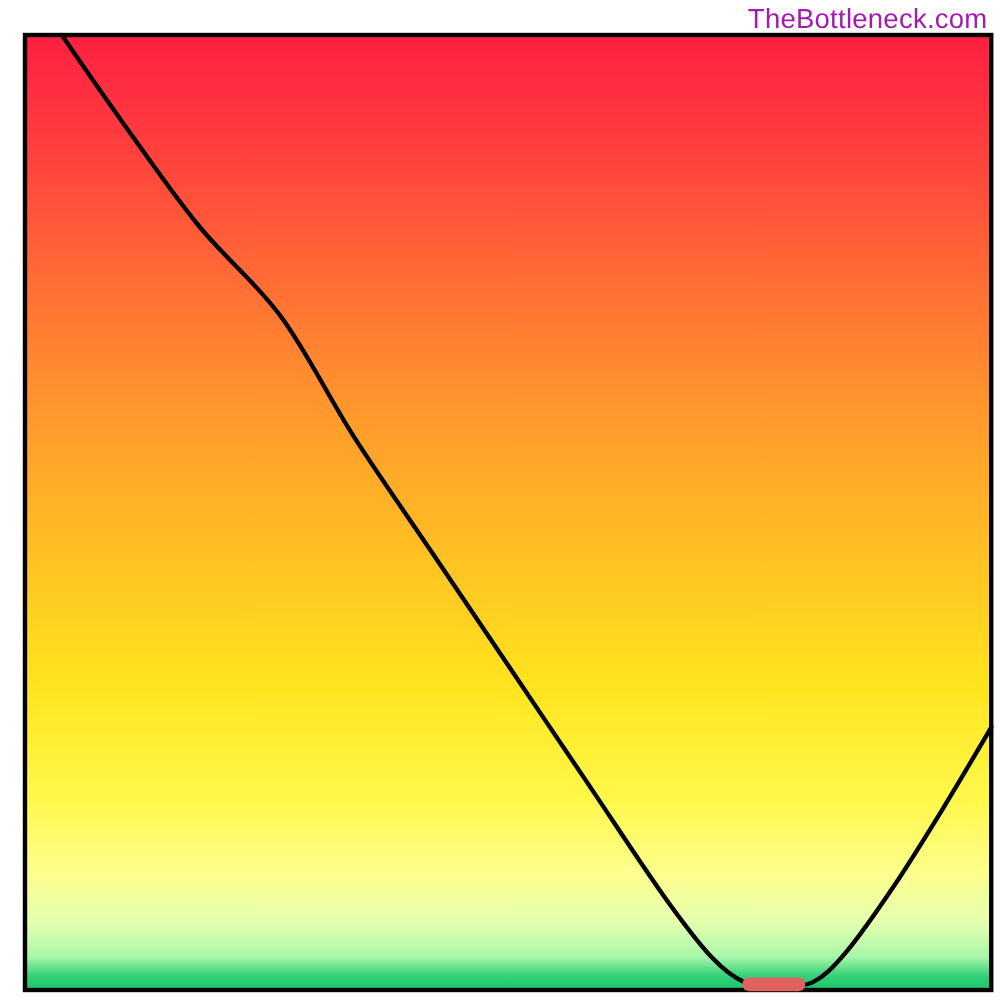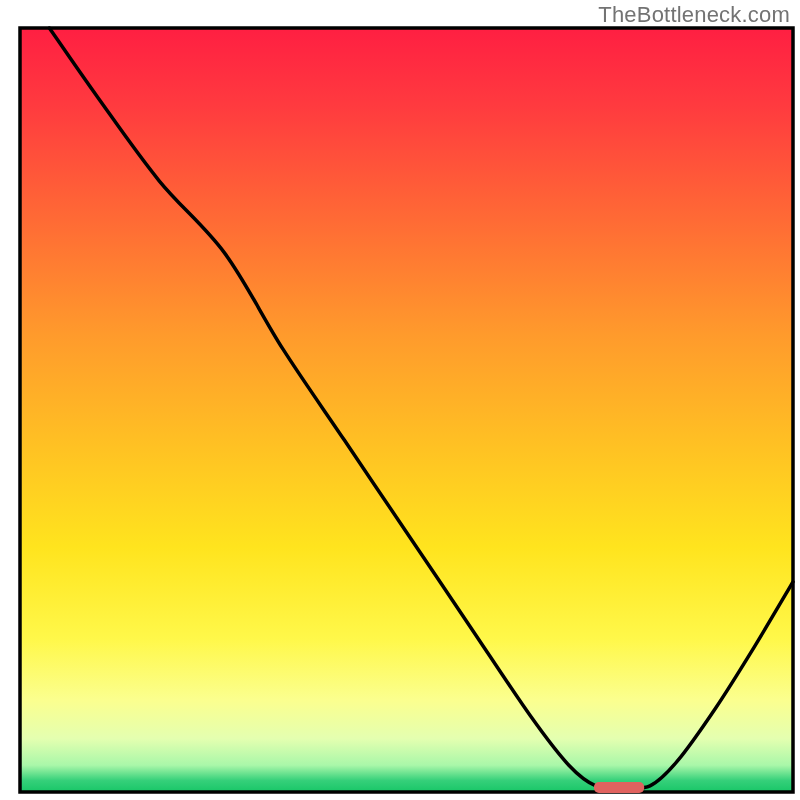--- a/index.html
+++ b/index.html
@@ -12,21 +12,21 @@
   }
   .chart-container {
     position: relative;
     width: 800px;
     height: 800px;
   }
   .watermark {
     position: absolute;
     top: 2px;
     right: 10px;
-    color: #737373;
+    color: #a21caf;
     font-size: 22px;
     font-weight: 500;
     letter-spacing: 0.2px;
     z-index: 10;
   }
   svg.plot {
     position: absolute;
     left: 0;
     top: 0;
   }

